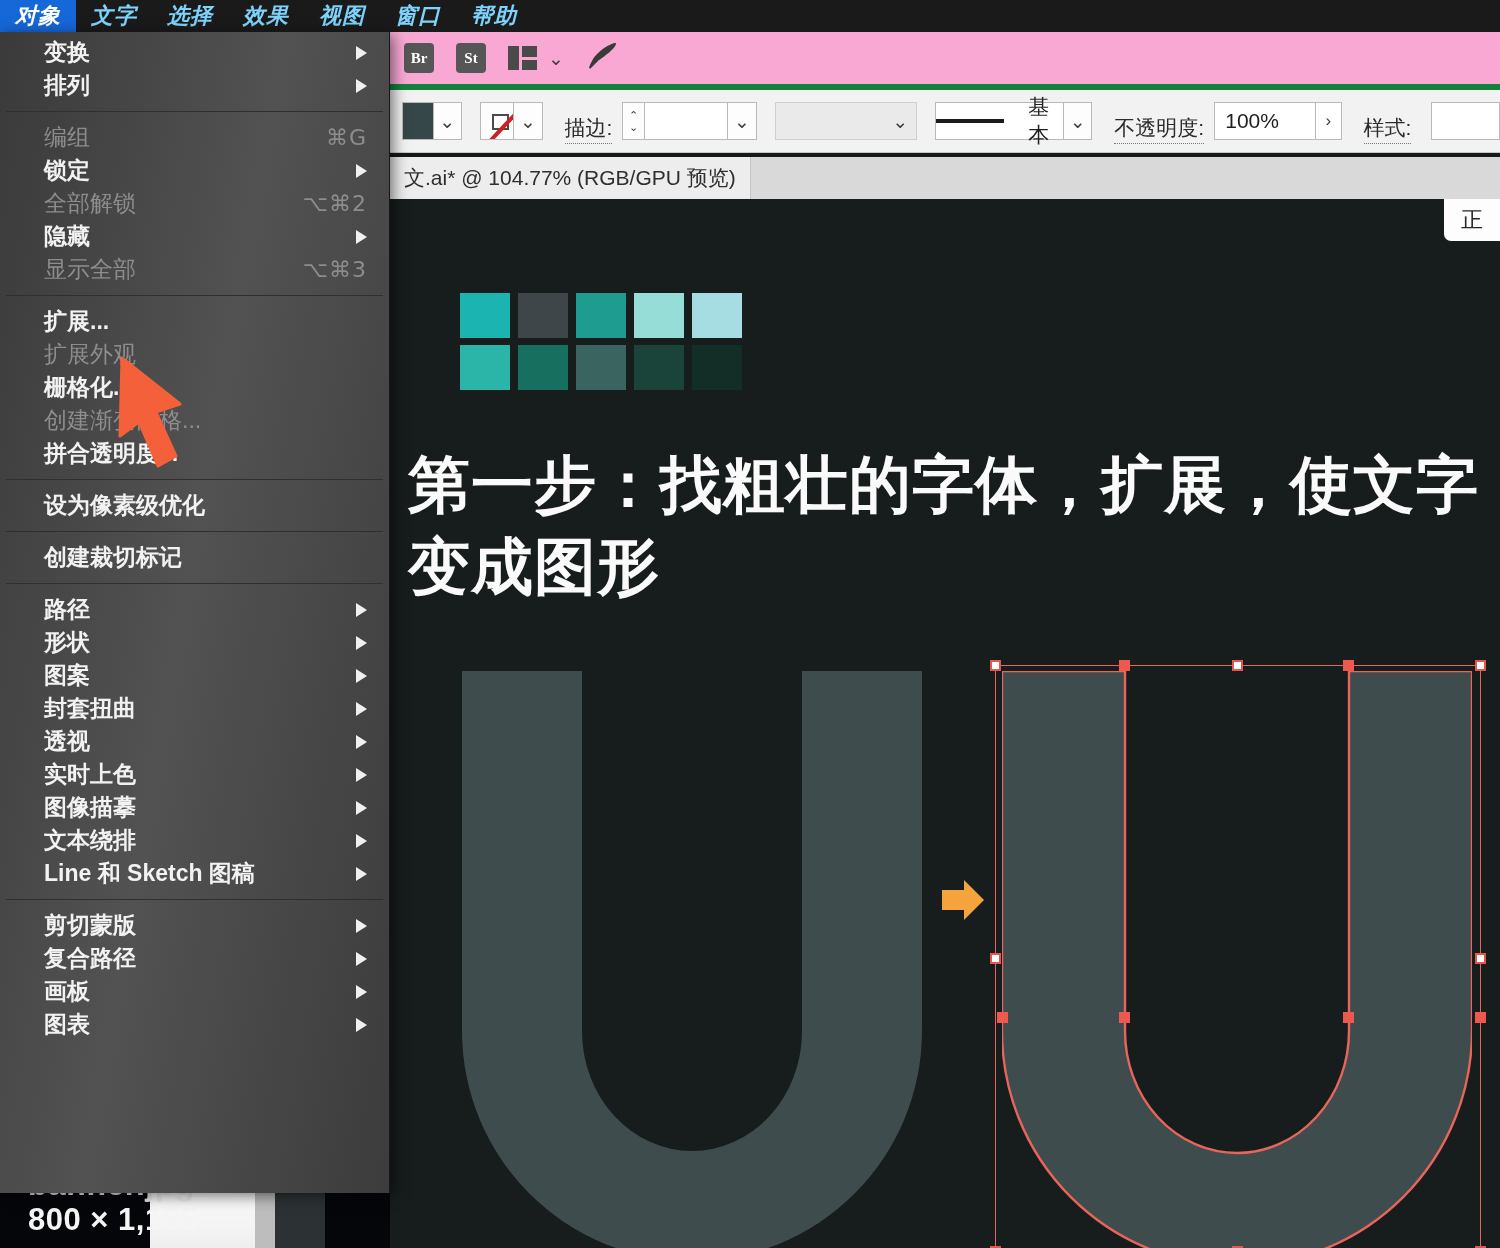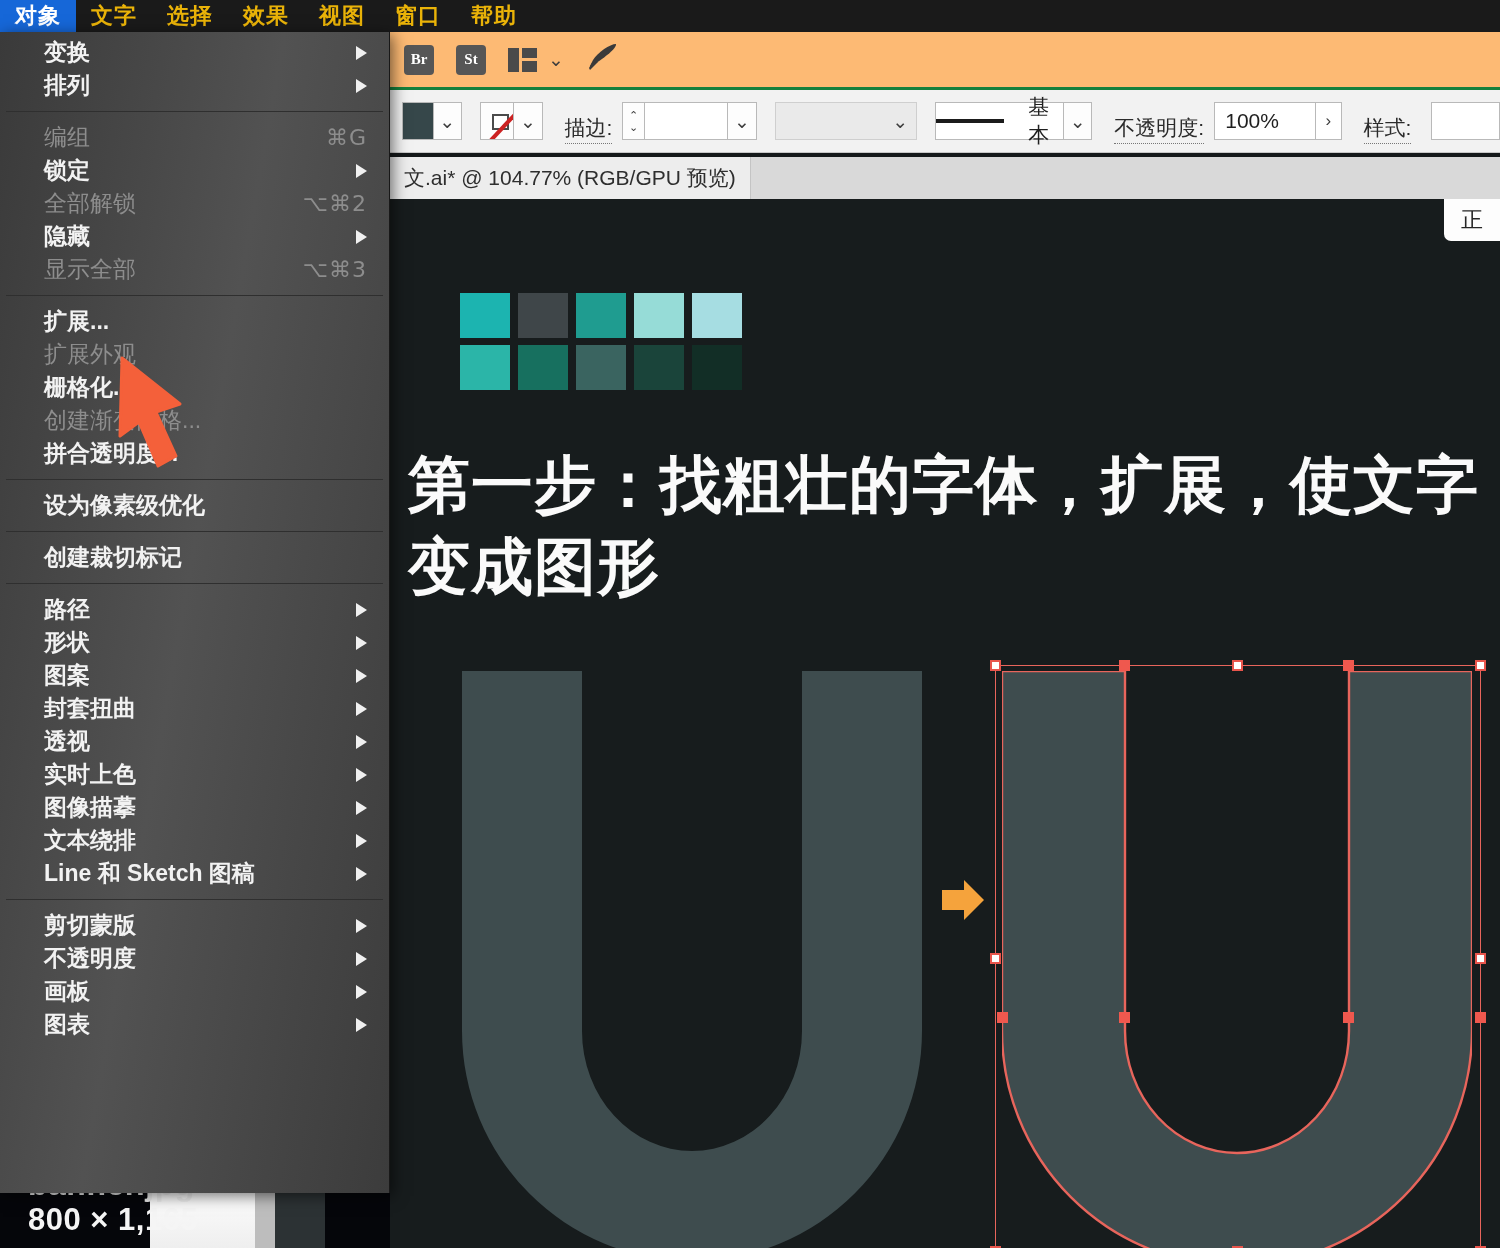--- a/index.html
+++ b/index.html
@@ -12,36 +12,36 @@
   #root { position: relative; width: 1500px; height: 1248px; }
 
   
   .app-chrome {
     position: absolute; left: 0; top: 0; width: 1500px; height: 1248px;
     background: #15191a;
   }
   .menubar {
     position: absolute; left: 0; top: 0; width: 1500px; height: 32px;
     background: #1a1a1a;
-    display: flex; align-items: stretch;
+    display: flex; align-items: stretch; font-style: italic;
   }
   .menubar-item {
     display: flex; align-items: center; justify-content: center;
     padding: 0 15px;
-    color: #eab308; font-size: 22px; font-weight: 700;
+    color: #7dd3fc; font-size: 22px; font-weight: 700;
     letter-spacing: 1px;
     white-space: nowrap;
   }
   .menubar-item.active { background: #1667d8; color: #ffffff; }
 
   
   .toolbar-top {
     position: absolute; left: 390px; top: 32px; width: 1110px; height: 58px;
-    background: #fdba74;
-    border-bottom: 3px solid #15803d;
+    background: #f9a8d4;
+    border-bottom: 6px solid #15803d;
     display: flex; align-items: center;
     padding-left: 14px;
     gap: 22px;
   }
   .sq-btn {
     width: 30px; height: 30px;
     background: #565656; color: #fff;
     border-radius: 4px;
     display: flex; align-items: center; justify-content: center;
     font-size: 15px; font-weight: 700;
@@ -529,21 +529,21 @@
       <div class="mi">
         <span class="mi-label">Line 和 Sketch 图稿</span>
         <span class="mi-arrow"></span>
       </div>
       <div class="mi-sep"></div>
       <div class="mi">
         <span class="mi-label">剪切蒙版</span>
         <span class="mi-arrow"></span>
       </div>
       <div class="mi">
-        <span class="mi-label">不透明度</span>
+        <span class="mi-label">复合路径</span>
         <span class="mi-arrow"></span>
       </div>
       <div class="mi">
         <span class="mi-label">画板</span>
         <span class="mi-arrow"></span>
       </div>
       <div class="mi">
         <span class="mi-label">图表</span>
         <span class="mi-arrow"></span>
       </div>

